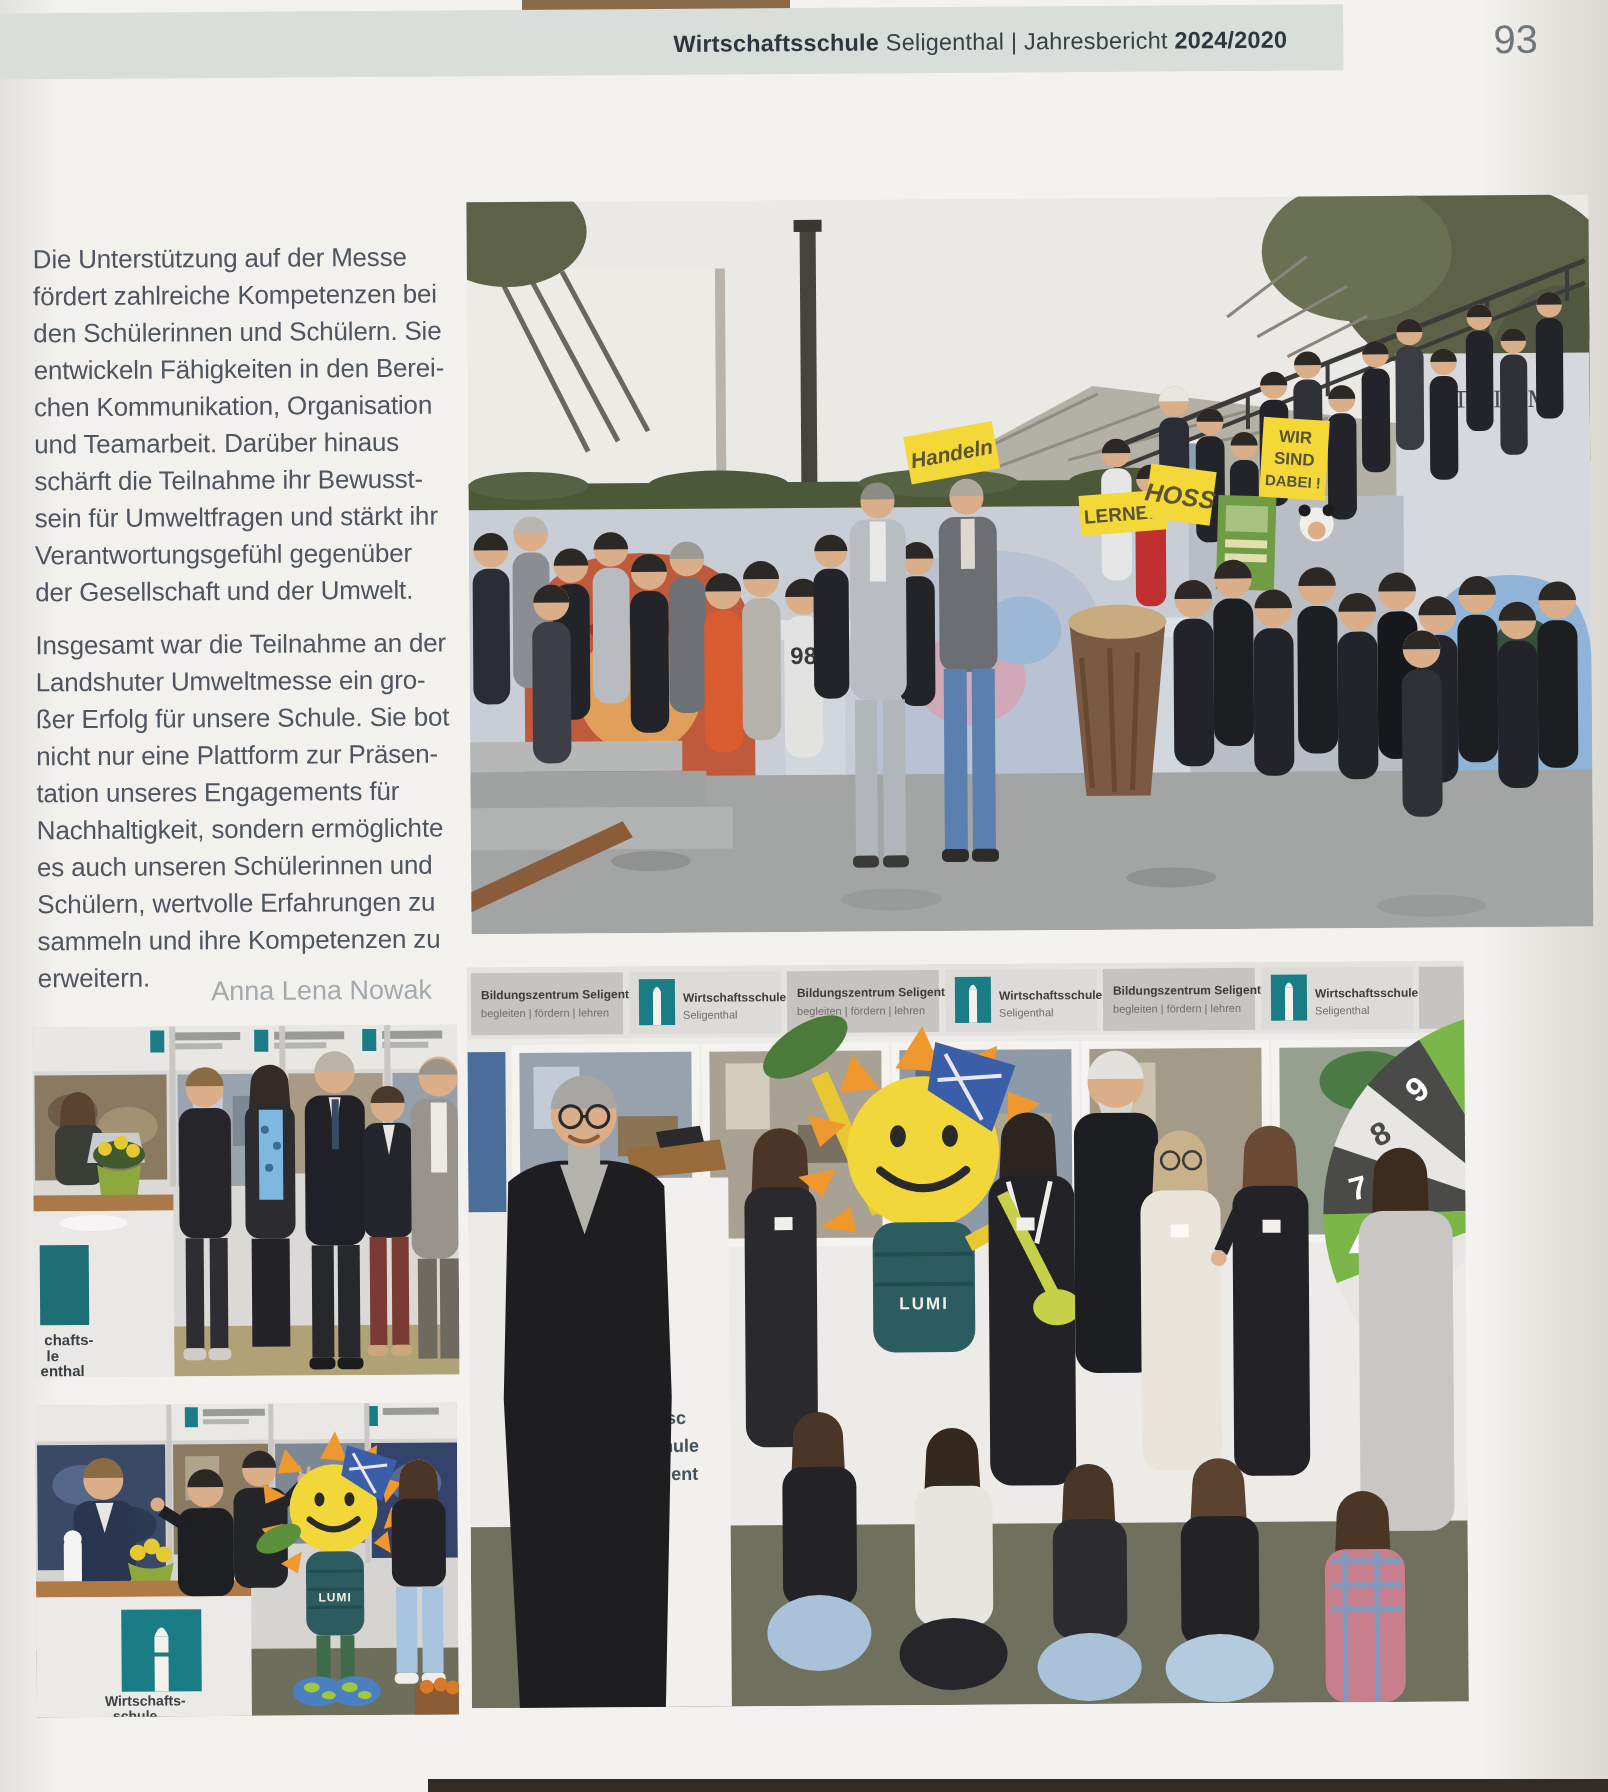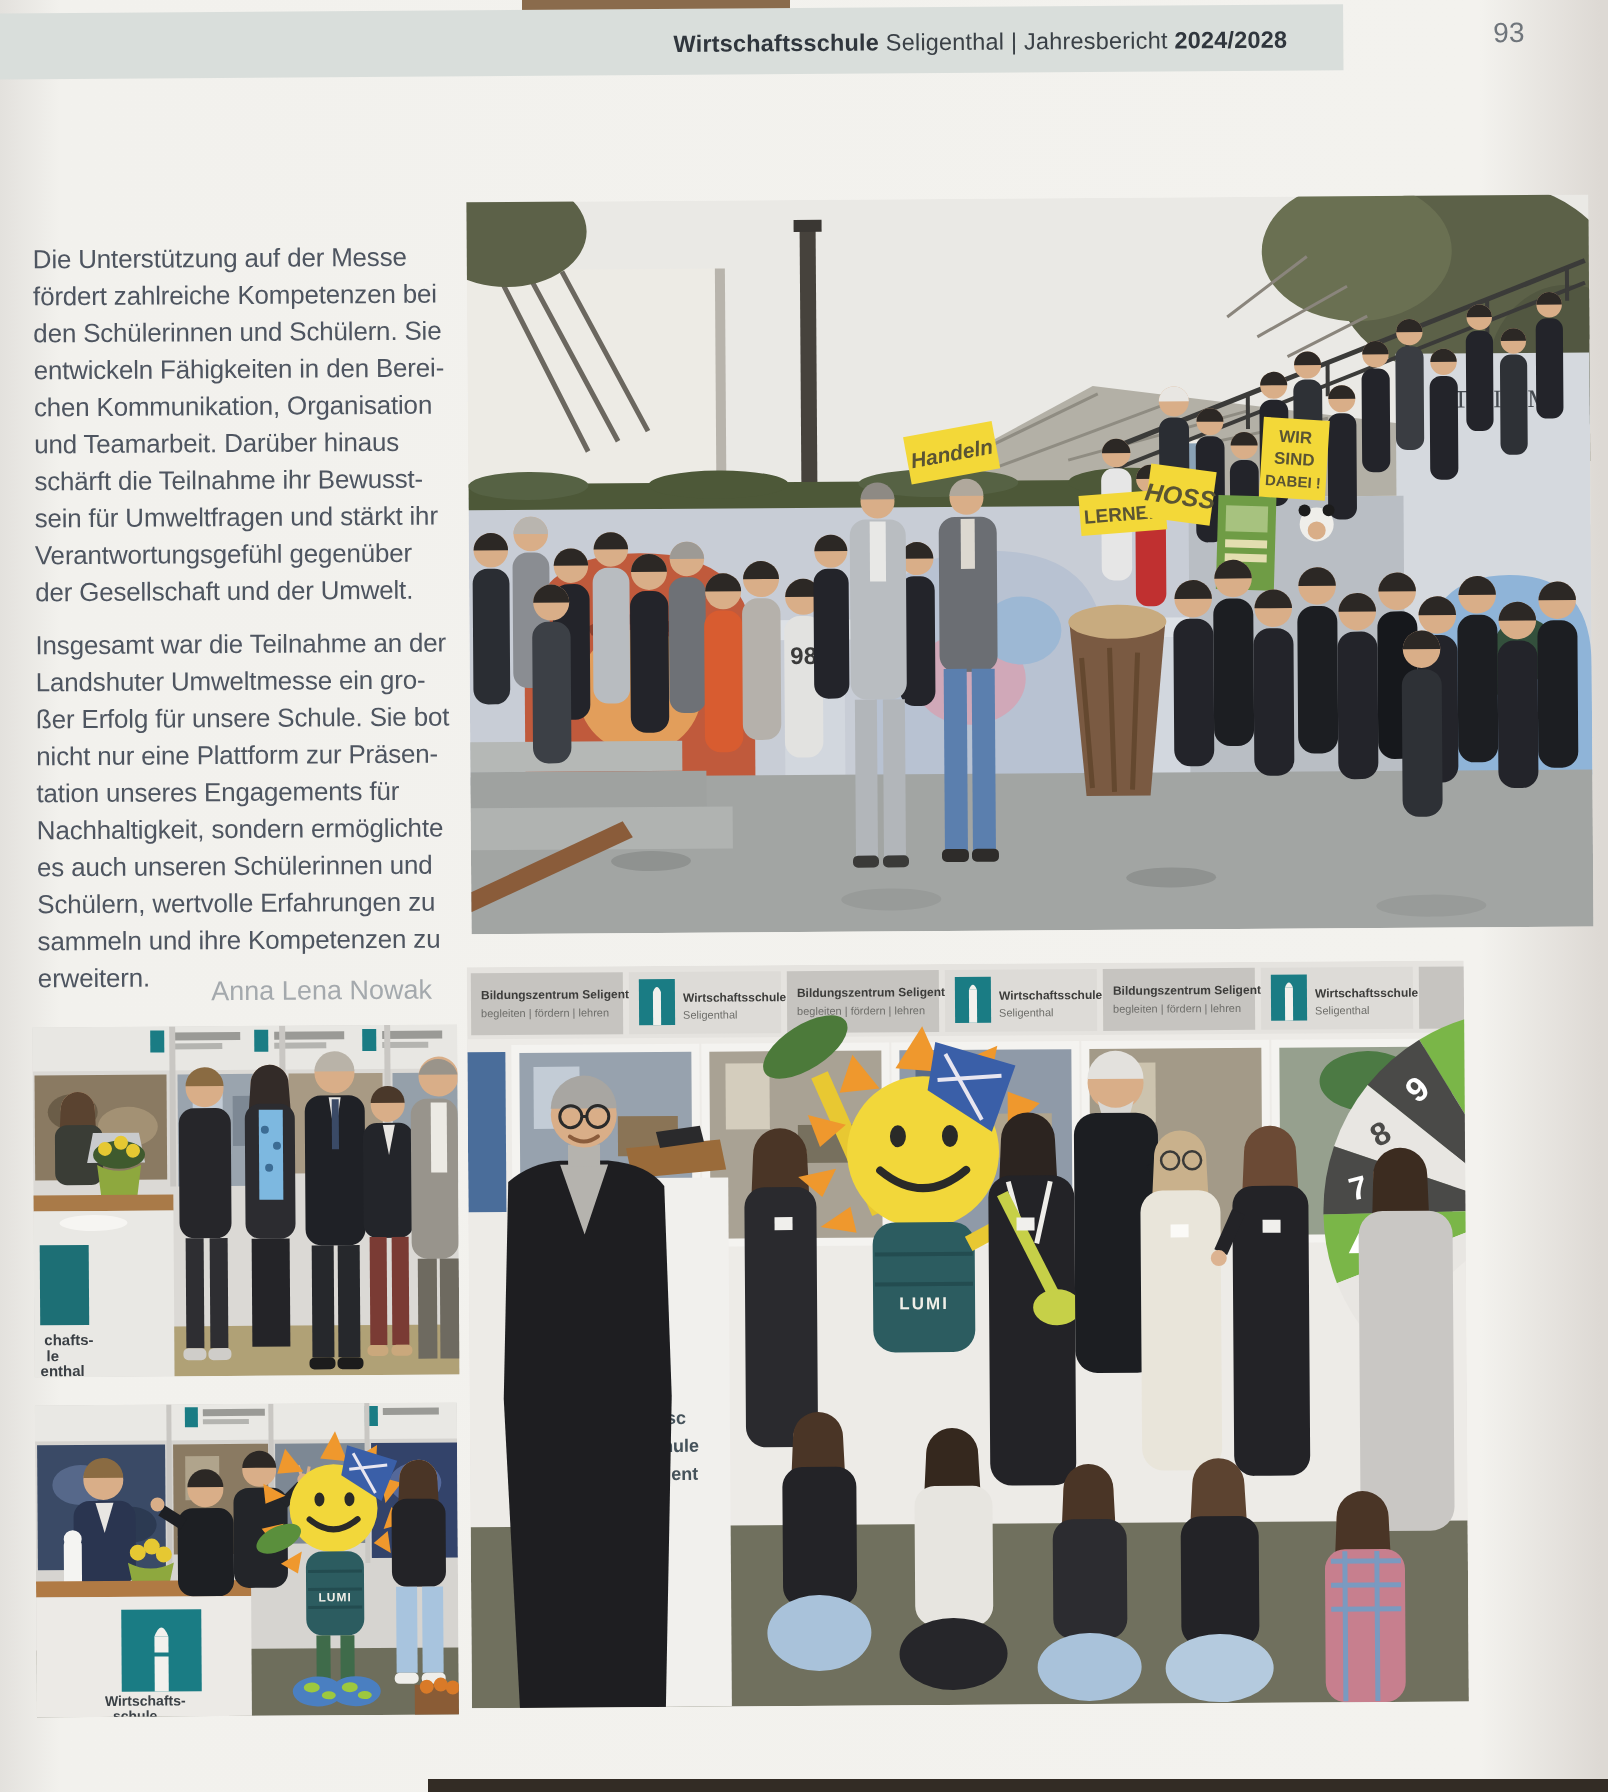--- a/index.html
+++ b/index.html
@@ -8,37 +8,37 @@
     background:
       linear-gradient(to right, #e3e1dd 0px, #f2f1ed 60px, #f3f2ee 1480px, #ddd9d4 1600px),
       #f2f1ed;}
   .tilt{position:absolute;left:0;top:0;width:1608px;height:1792px;transform:rotate(-0.4deg);transform-origin:50% 40%;}
   .deskstrip{position:absolute;left:522px;top:0;width:268px;height:20px;background:#8a6b4c;}
   .deskstrip2{position:absolute;left:530px;top:19px;width:262px;height:8px;background:#2e2318;}
   .bottomshadow{position:absolute;left:428px;top:1779px;width:1180px;height:13px;background:#332c25;}
   .header-band{position:absolute;left:-10px;top:8px;width:1358px;height:66px;background:#d9dedb;}
   .header-text{position:absolute;right:56px;top:0;height:66px;line-height:70px;font-size:23.5px;color:#3a4046;letter-spacing:0.2px;}
   .header-text b{font-weight:700;color:#30363d;}
-  .page-num{position:absolute;left:1498px;top:22px;width:80px;font-size:28px;color:#6f757b;}
+  .page-num{position:absolute;left:1498px;top:22px;width:80px;font-size:40px;color:#6f757b;}
   .para{position:absolute;white-space:pre;font-size:26px;line-height:37px;color:#4e5560;letter-spacing:-0.2px;}
   .author{position:absolute;left:36px;top:972px;width:394px;text-align:right;font-size:27px;color:#a4a9ad;}
   .photo{position:absolute;display:block;}
   svg text{font-family:"Liberation Sans",sans-serif;}
   .serifcaps{font-family:"Liberation Serif",serif;}
 </style>
 </head>
 <body>
 
 <div class="page">
 <div class="deskstrip"></div>
 <div class="deskstrip2"></div>
 <div class="tilt">
 
   <div class="header-band">
-    <div class="header-text"><b>Wirtschaftsschule</b><span> Seligenthal | Jahresbericht </span><b>2024/2028</b></div>
+    <div class="header-text"><b>Wirtschaftsschule</b><span> Seligenthal | Jahresbericht </span><b>2024/2020</b></div>
   </div>
   <div class="page-num">93</div>
 
   <div class="para" style="left:36px;top:236px;">Die Unterstützung auf der Messe
 fördert zahlreiche Kompetenzen bei
 den Schülerinnen und Schülern. Sie
 entwickeln Fähigkeiten in den Berei-
 chen Kommunikation, Organisation
 und Teamarbeit. Darüber hinaus
 schärft die Teilnahme ihr Bewusst-

